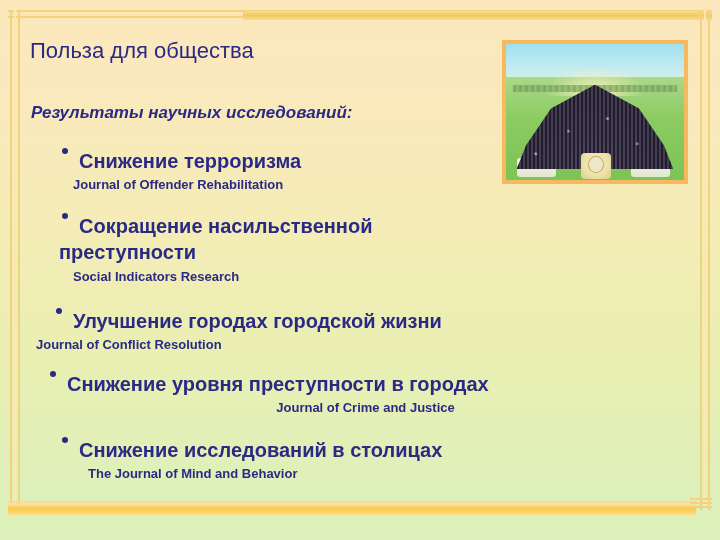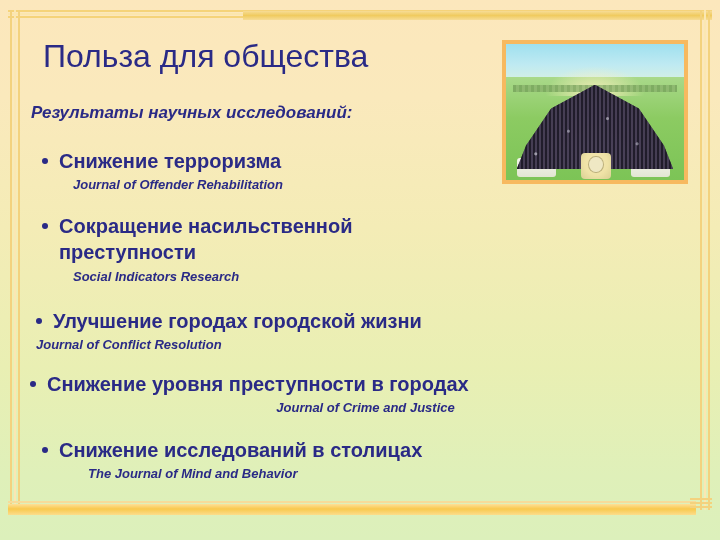--- a/index.html
+++ b/index.html
@@ -38,22 +38,22 @@
        background:linear-gradient(to bottom,#fbd97f,#f9c council); background:linear-gradient(to bottom,#fcdf93,#f8c council); }
   .rule-bottom-thick{ background:linear-gradient(to bottom,#fde099,#f9c94e 45%,#fcdd8c); }
   .rule-bottom-a{ left:8px; top:501px; width:688px; height:2px; background:#f6dc9a; }
   .rule-bottom-tail{ left:690px; top:498px; width:22px; height:2px; background:#f3d27e; }
   .rule-bottom-tail2{ left:690px; top:502px; width:22px; height:2px; background:#f3d27e; }
   .rule-bottom-tail3{ left:690px; top:506px; width:22px; height:2px; background:#f3d27e; }
 
   
   .title{
     position:absolute; left:30px; top:38px;
-    font-size:32px; font-weight:400; color:#2a2a86;
-    letter-spacing:0px; white-space:nowrap;margin-left:13px;
+    font-size:22px; font-weight:400; color:#2a2a86;
+    letter-spacing:0px; white-space:nowrap;
   }
   .subtitle{
     position:absolute; left:31px; top:103px;
     font-size:17px; font-weight:bold; font-style:italic;
     color:#2a2a86; white-space:nowrap;text-align:center;
   }
 
   
   .photo-frame{
     position:absolute; left:502px; top:40px;
@@ -104,32 +104,32 @@
       background:linear-gradient(to bottom,#f4f6ec,#e2e6d2); border-radius:3px; }
   .stage-center{ position:absolute; left:42%; bottom:1%; width:17%; height:19%;
       background:radial-gradient(ellipse at 50% 40%, #f6e9b4 0%, #efe2a6 55%, #d9cf93 100%);
       border-radius:4px; }
   .stage-center:after{ content:""; position:absolute; left:28%; top:18%; width:44%; height:58%;
       background:#efe8c4; border-radius:50%; box-shadow:0 0 0 1px rgba(90,80,40,.35); }
 
   
   .bullets{ position:absolute; left:0; top:0; width:720px; }
   .bullet-row{ position:absolute; }
-  .b-line{ display:flex; align-items:center; }
+  .b-line{ display:flex; align-items:flex-start;margin-left:20px; }
   .dot{
     width:6px; height:6px; border-radius:50%;
     background:#2a2a86; margin-right:11px; flex:0 0 auto;
   }
   .b-main{
     font-size:20px; font-weight:bold; color:#2a2a86;
     line-height:26px; letter-spacing:0px;
   }
   .b-main.cont{ margin-left:17px; }
   .b-src{
-    font-size:13px; font-weight:bold; font-style:italic;
+    font-size:13px; font-weight:bold; 
     color:#2a2a86; line-height:17px;
   }
 </style>
 </head>
 <body>
 
 <div class="slide">
 
   <div class="rule rule-top-a"></div>
   <div class="rule rule-top-b"></div>

